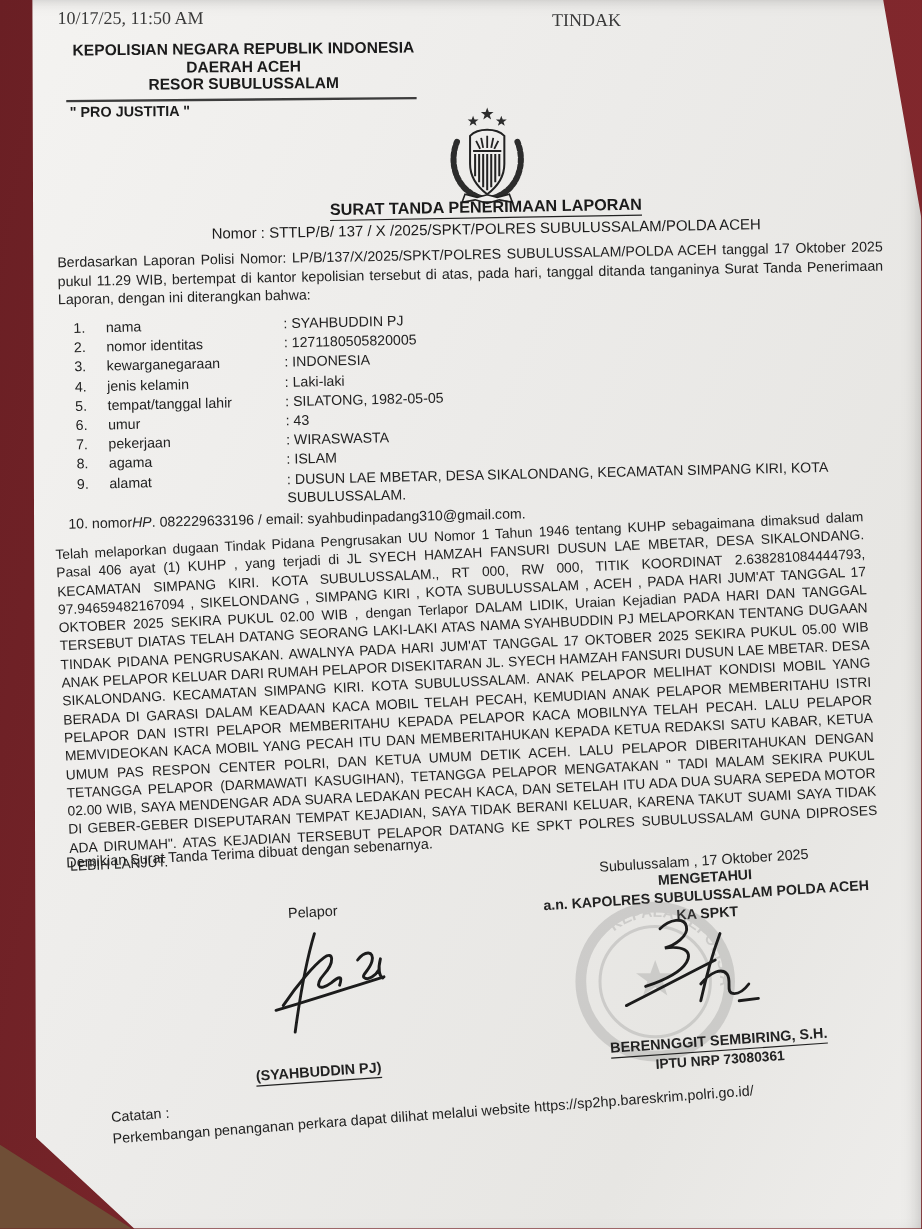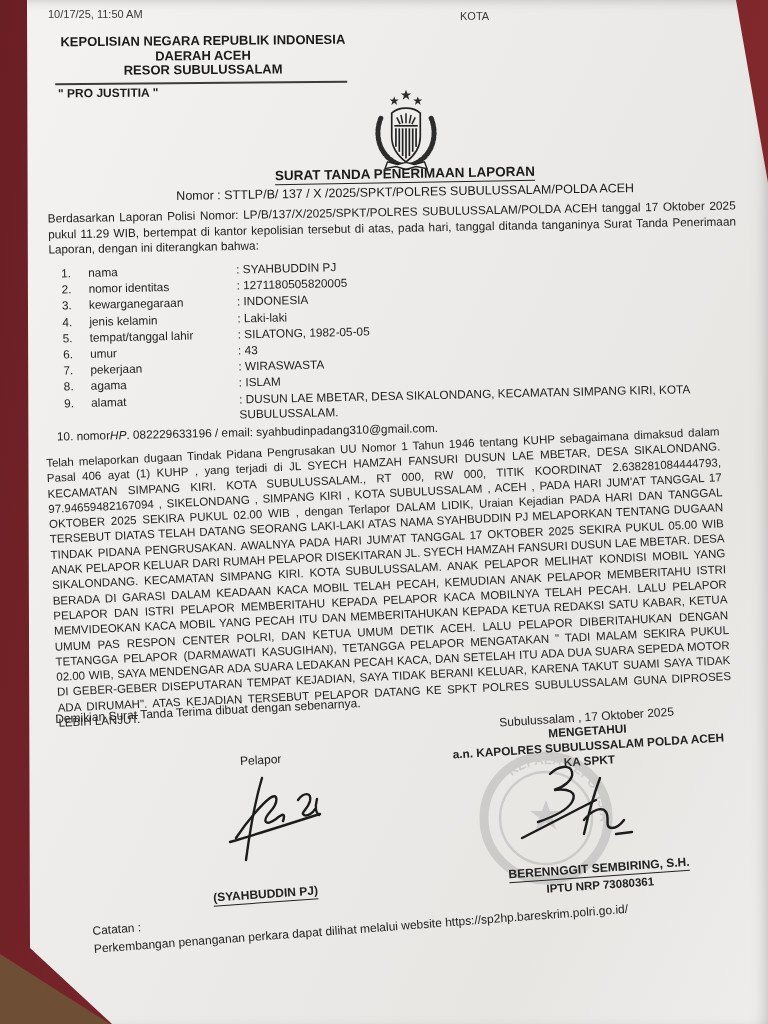--- a/index.html
+++ b/index.html
@@ -13,21 +13,21 @@
   .table-corner{position:absolute;left:0;bottom:0;width:0;height:0;
     border-left:110px solid #6f4e36;border-top:70px solid transparent;}
   .paper{
     position:absolute;inset:0;
     clip-path:polygon(25px 0px,736px 0px,768px 183px,768px 1024px,112px 1024px,30px 948px,27px 0px);
     background:linear-gradient(115deg,#f4f3f1 0%,#ecebe9 45%,#e7e6e3 78%,#eeedeb 100%);
     box-shadow:inset 14px 0 18px -12px rgba(0,0,0,.35), inset -10px 6px 16px -10px rgba(0,0,0,.25);
     color:#222;
   }
   .abs{position:absolute;}
-  .small{font-size:11px;color:#3a3a3a;}
+  .small{font-size:15px;color:#3a3a3a;font-family:Liberation Serif, serif;}
   .letterhead{left:55px;top:34px;width:296px;text-align:center;font-weight:bold;
     font-size:13px;line-height:14.6px;color:#1b1b1b;transform:rotate(-.5deg);}
   .letterhead .rule{margin-top:4px;border-bottom:2px solid #3c3c3c;width:292px;}
   .projustitia{left:58px;top:86px;font-weight:bold;font-size:12px;transform:rotate(-.6deg);color:#1b1b1b;}
   .emblem{left:360px;top:88px;}
   .titleblock{left:150px;top:164px;width:510px;text-align:center;transform:rotate(-1deg);color:#1b1b1b;}
   .titleblock .t{font-weight:bold;font-size:13.5px;display:inline-block;border-bottom:1.6px solid #222;padding-bottom:1px;}
   .titleblock .n{font-size:12.5px;margin-top:2px;}
   .intro{left:48px;top:205px;width:688px;font-size:11.8px;line-height:15.6px;text-align:justify;
     transform:rotate(-1.1deg);}
@@ -57,21 +57,21 @@
 </style>
 </head>
 <body>
 
 <div class="bg-shade"></div>
 <div class="table-corner"></div>
 
 <div class="paper">
 
   <div class="abs small" style="left:48px;top:8px;">10/17/25, 11:50 AM</div>
-  <div class="abs small" style="left:460px;top:10px;">KOTA</div>
+  <div class="abs small" style="left:460px;top:10px;">TINDAK</div>
 
   <div class="abs letterhead">
     <div>KEPOLISIAN NEGARA REPUBLIK INDONESIA</div>
     <div>DAERAH ACEH</div>
     <div>RESOR SUBULUSSALAM</div>
     <div class="rule"></div>
   </div>
   <div class="abs projustitia">" PRO JUSTITIA "</div>
 
   <div class="abs emblem">

